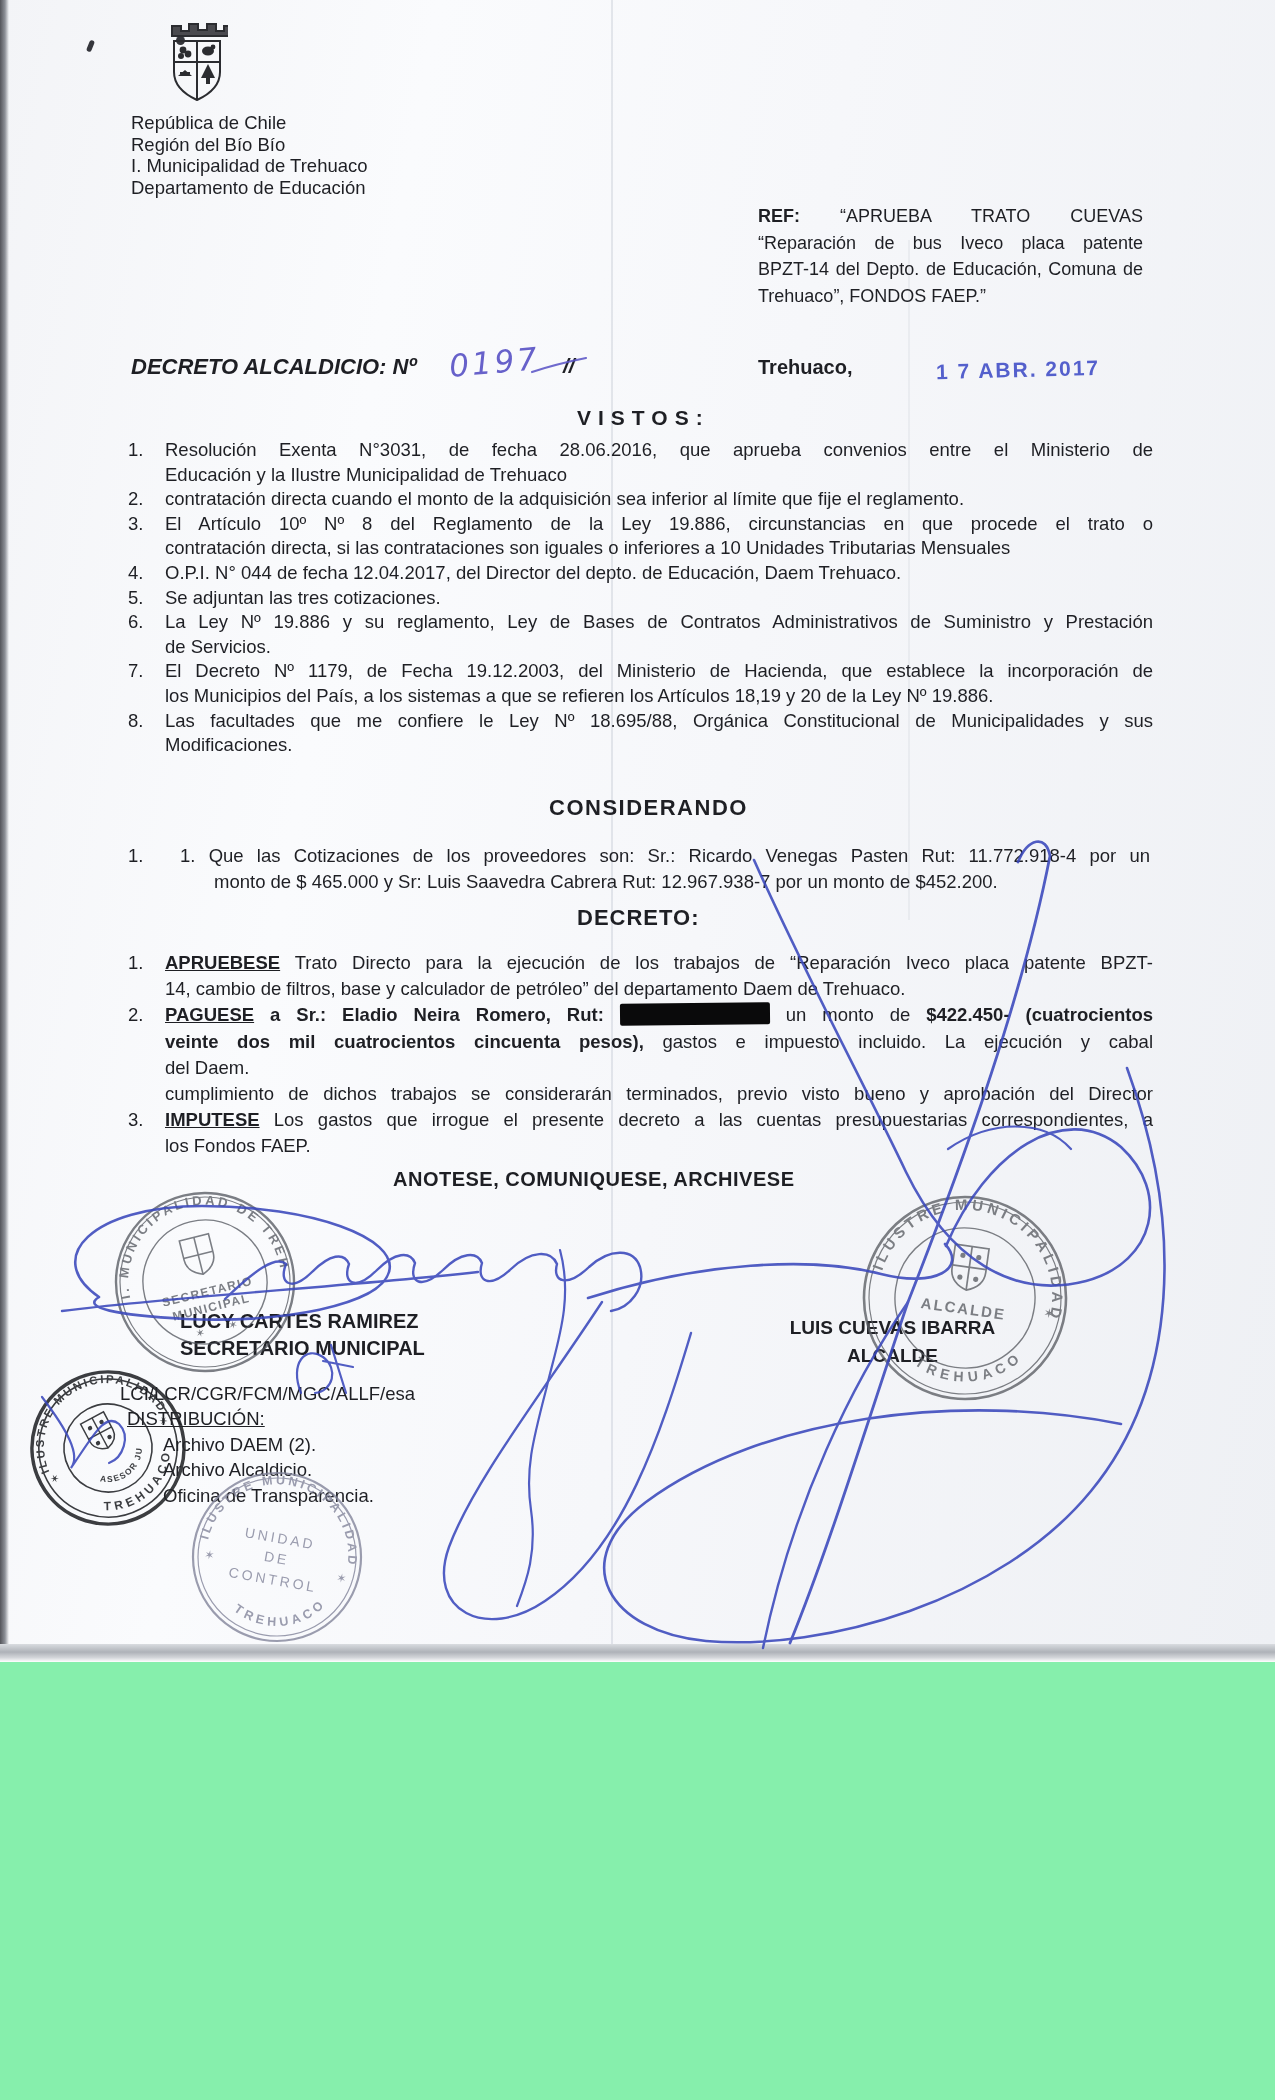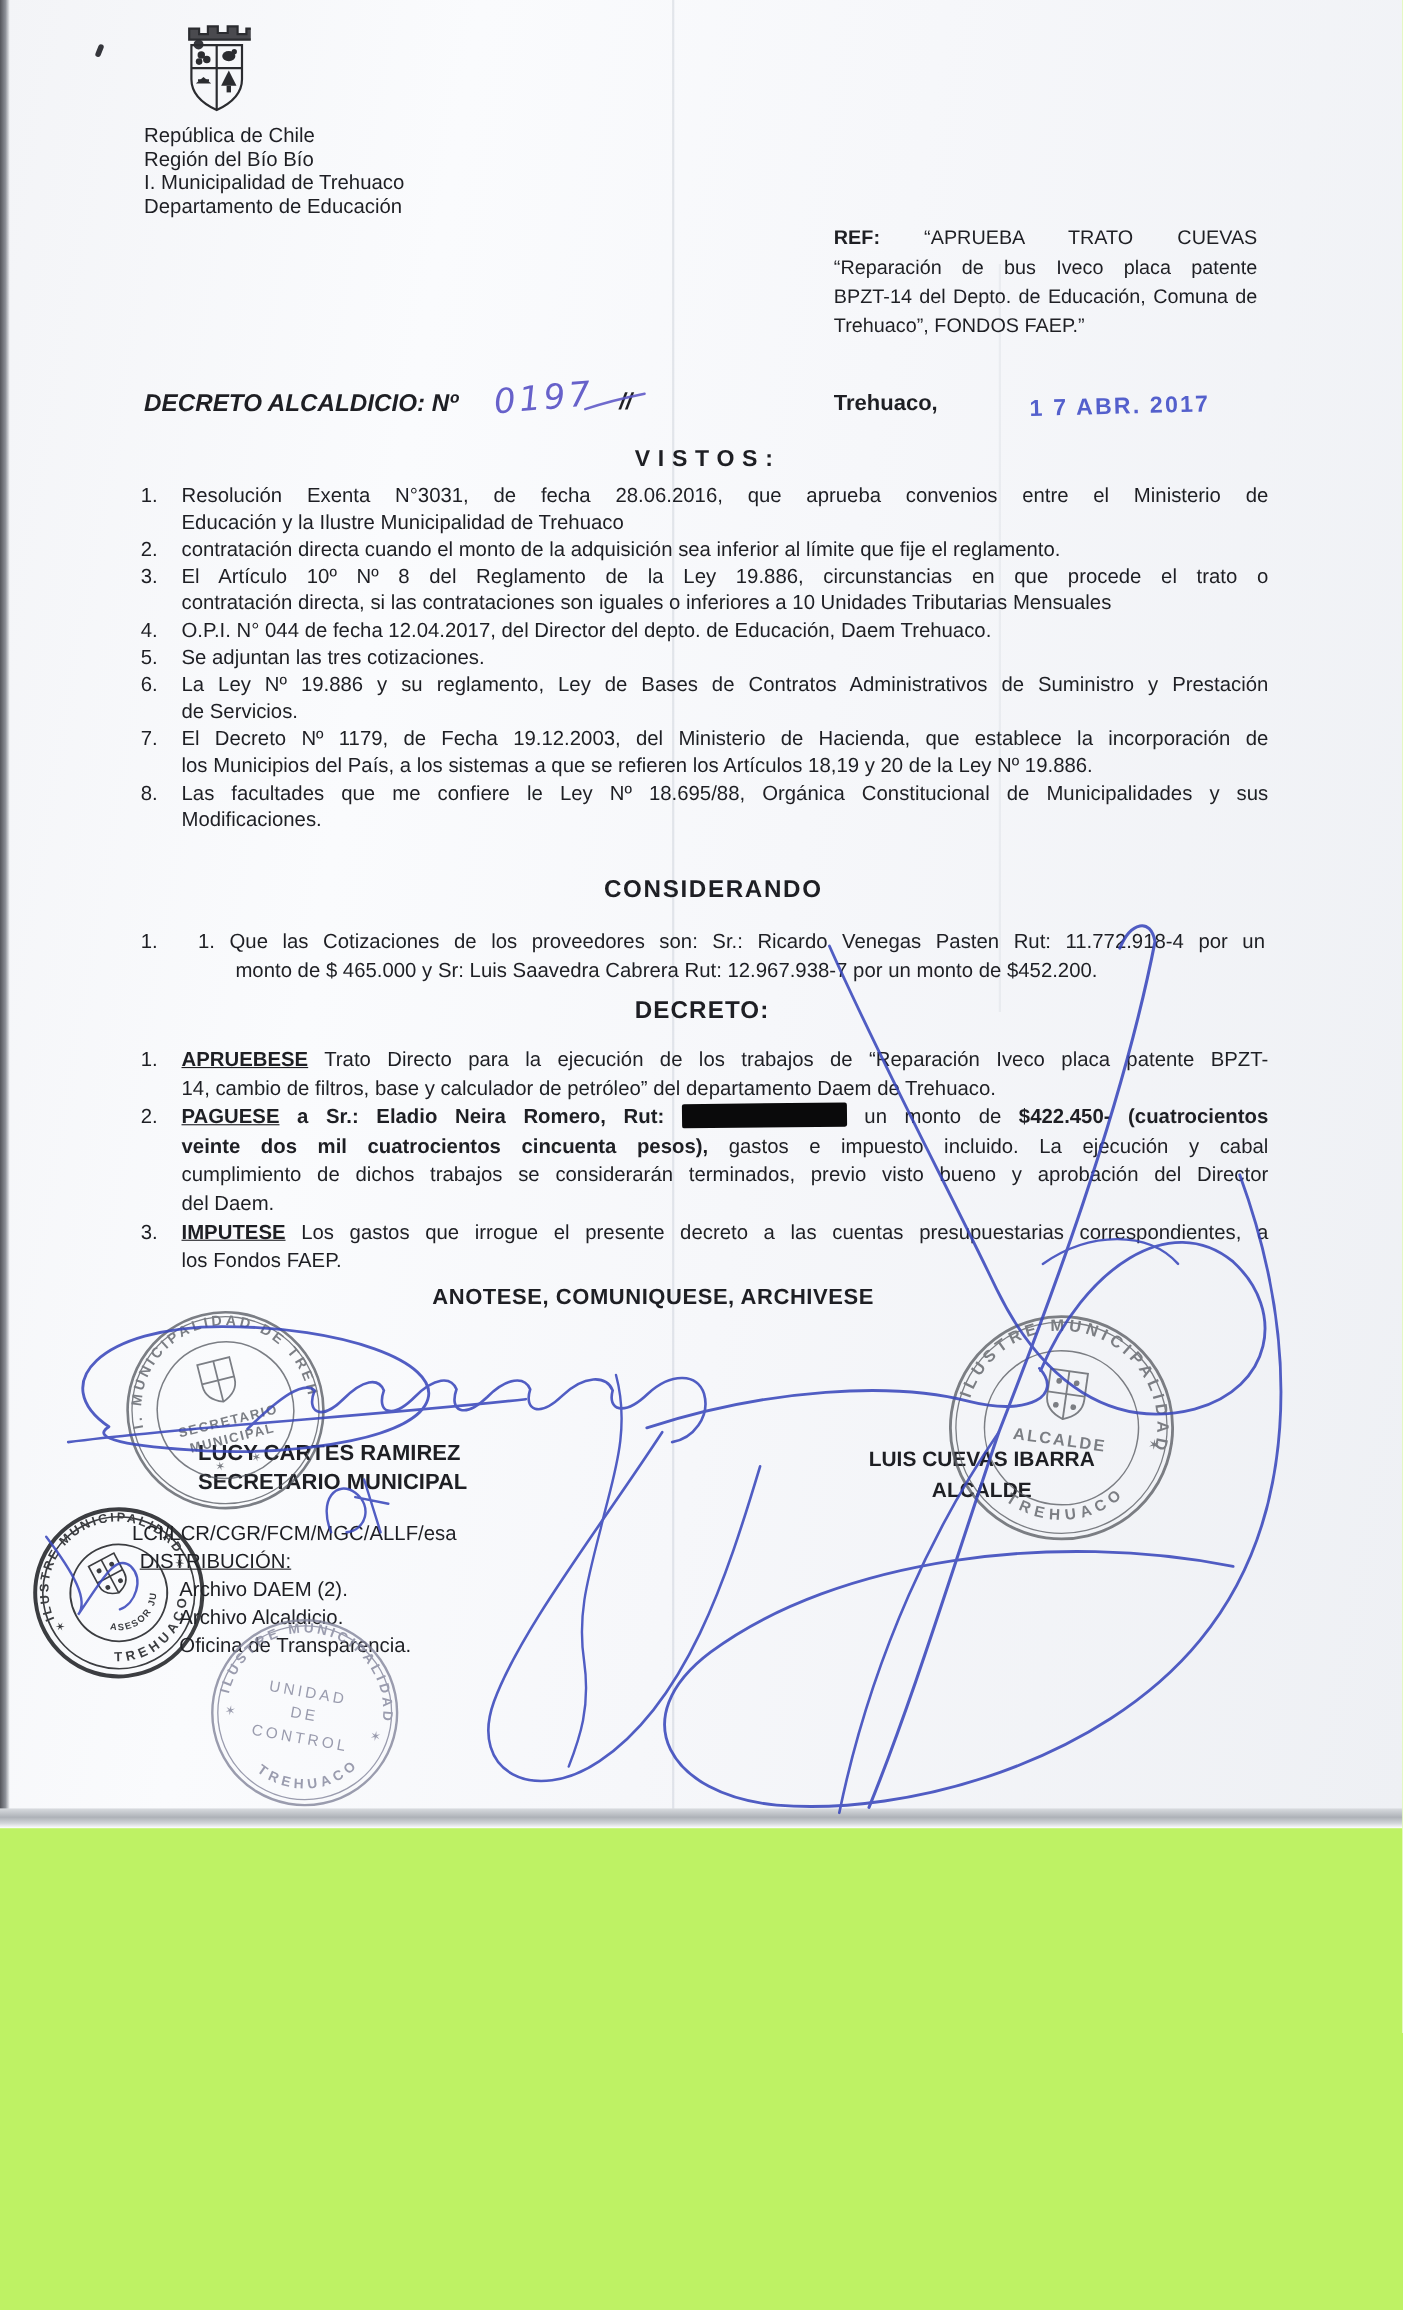--- a/index.html
+++ b/index.html
@@ -1,16 +1,16 @@
 <!DOCTYPE html>
 <html><head>
 <meta charset="utf-8">
 <style>
   html,body{margin:0;padding:0;background:#ffffff;}
-  .page{position:relative;width:1275px;height:2100px;background:#bef264;overflow:hidden;
+  .page{position:relative;width:1275px;height:2100px;background:#86efac;overflow:hidden;
         font-family:"Liberation Sans",sans-serif;color:#1e1f24;}
   .paper{position:absolute;left:0;top:0;width:1275px;height:1652px;
          background:linear-gradient(100deg,#f3f4f7 0%,#fafbfd 28%,#f6f7fa 55%,#eef0f4 100%);}
   .scan-edge-left{position:absolute;left:0;top:0;width:9px;height:1652px;
          background:linear-gradient(to right,#54555b,#8d9097 55%,rgba(160,163,170,0));}
   .paper-bottom{position:absolute;left:0;top:1644px;width:1275px;height:18px;
          background:linear-gradient(to bottom,#d9dce0,#aeb2b8 45%,#d2d5d9 75%,#ffffff);}
   .crease-v{position:absolute;width:2px;background:rgba(140,150,170,0.20);}
   .speck{position:absolute;background:#35363c;}
   .abs{position:absolute;}
@@ -178,22 +178,22 @@
         <div class="litext">
           <div class="tline just"><span class="b u">APRUEBESE</span><span>  Trato Directo para la ejecución de los trabajos de “Reparación Iveco placa patente BPZT-</span></div>
           <div class="tline"><span>14, cambio de filtros, base y calculador de petróleo” del departamento Daem  de Trehuaco.</span></div>
         </div>
       </div>
       <div class="li">
         <div class="num">2.</div>
         <div class="litext">
           <div class="tline just"><span class="b u">PAGUESE</span><span class="b">  a Sr.: Eladio Neira Romero, Rut: </span><span class="redact"></span><span> un monto de </span><span class="b">$422.450- (cuatrocientos</span></div>
           <div class="tline just"><span class="b">veinte dos mil cuatrocientos cincuenta pesos),</span><span> gastos e impuesto incluido. La ejecución y cabal</span></div>
+          <div class="tline"><span>del Daem.</span></div>
           <div class="tline just"><span>cumplimiento de dichos trabajos se considerarán terminados, previo visto bueno y aprobación del Director</span></div>
-          <div class="tline"><span>del Daem.</span></div>
         </div>
       </div>
       <div class="li">
         <div class="num">3.</div>
         <div class="litext">
           <div class="tline just"><span class="b u">IMPUTESE</span><span> Los gastos  que irrogue el presente decreto a las cuentas presupuestarias correspondientes, a</span></div>
           <div class="tline"><span>los Fondos FAEP.</span></div>
         </div>
       </div>
     </div>

